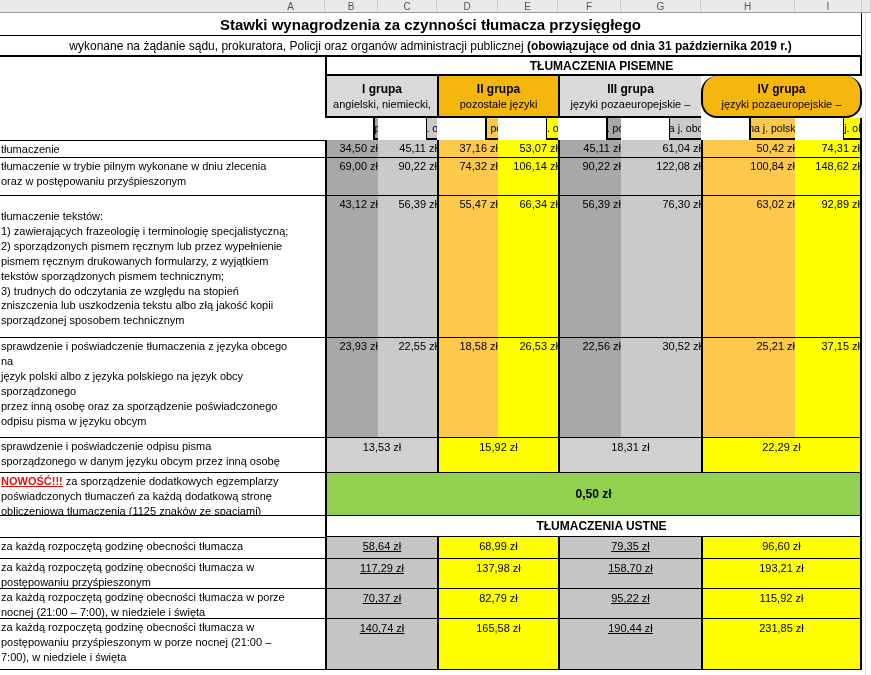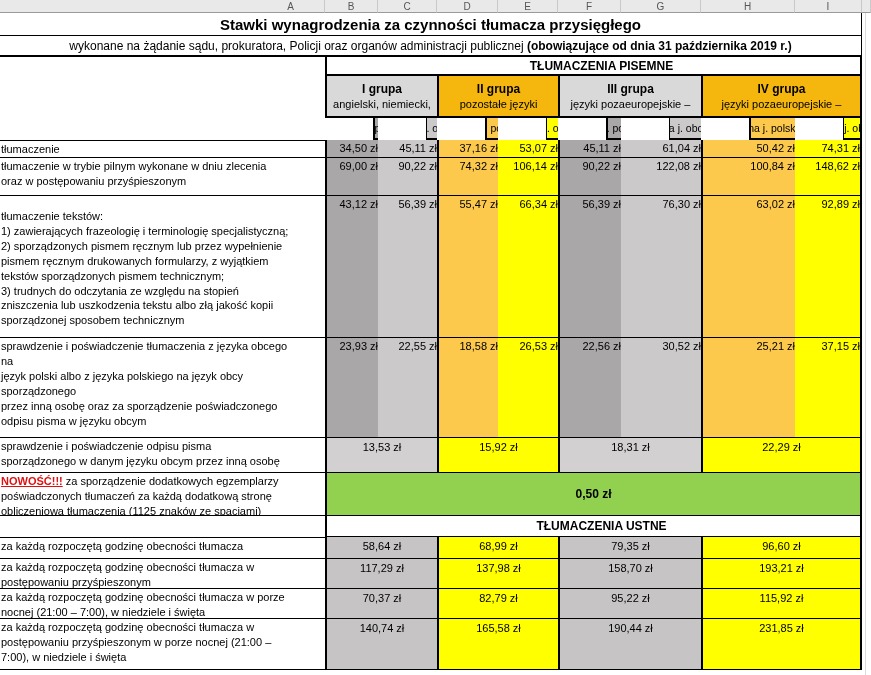--- a/index.html
+++ b/index.html
@@ -51,21 +51,21 @@
   .ve{border-right:2px solid #000;}
   .m{grid-column:span 2;font-size:11px;padding-top:3px;text-align:center;
      border-bottom:1px solid #000;border-left:2px solid #000;}
   .greenCell{grid-column:span 8;background:#92d050;border-left:2px solid #000;border-right:2px solid #000;
      border-bottom:1px solid #000;display:flex;align-items:center;justify-content:center;
      font-weight:bold;font-size:12px;}
   
   .bg-dg{background:#a9a7a7;}  .bg-lg{background:#cbc9c9;}
   .bg-lo{background:#fcc94c;}  .bg-y{background:#ffff00;}
   .bg-gg{background:#d9d9d9;}  .bg-go{background:#f5b70d;}
-  .bg-ug{background:#c6c4c4;}  .bg-mg{background:#d2d0d0;}
+  .bg-ug{background:#c6c4c4;text-decoration:underline;}  .bg-mg{background:#d2d0d0;}
   .blank{background:#fff;}
   .gridline{position:absolute;left:865px;top:13px;width:1px;height:662px;background:#dcdcdc;}
 </style>
 </head>
 <body>
 
 <div class="sheet">
 
   <div class="ch ch-a">A</div>
   <div class="ch">B</div>
@@ -94,21 +94,21 @@
       <span class="gdesc">angielski, niemiecki,</span>
     </div>
   <div class="ghead bg-go">
       <span class="gname">II grupa</span>
       <span class="gdesc">pozostałe języki</span>
     </div>
   <div class="ghead bg-gg">
       <span class="gname">III grupa</span>
       <span class="gdesc">języki pozaeuropejskie –</span>
     </div>
-  <div class="ghead bg-go" style="border-right:2px solid #000;">
+  <div class="ghead bg-go" style="border-right:2px solid #000;border-radius:16px;">
       <span class="gname">IV grupa</span>
       <span class="gdesc">języki pozaeuropejskie –</span>
     </div>
   <div class="blank"></div>
 
   <div class="blank"></div>
   <div class="sh shs bg-dg">na j. polski</div>
   <div class="sh bg-lg">na j. obcy</div>
   <div class="sh shs bg-lo">na j. polski</div>
   <div class="sh bg-y">na j. obcy</div>

